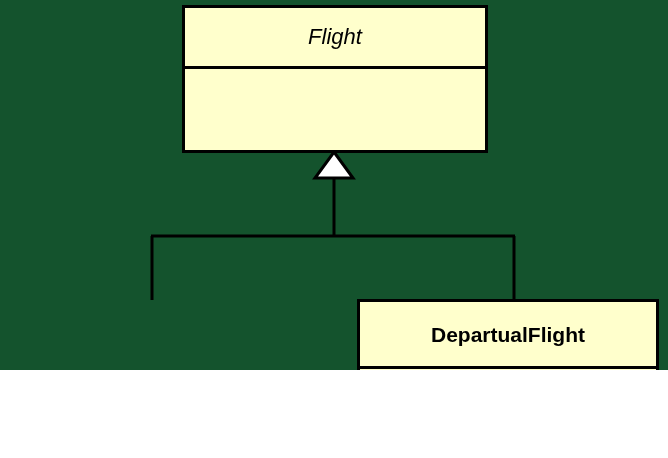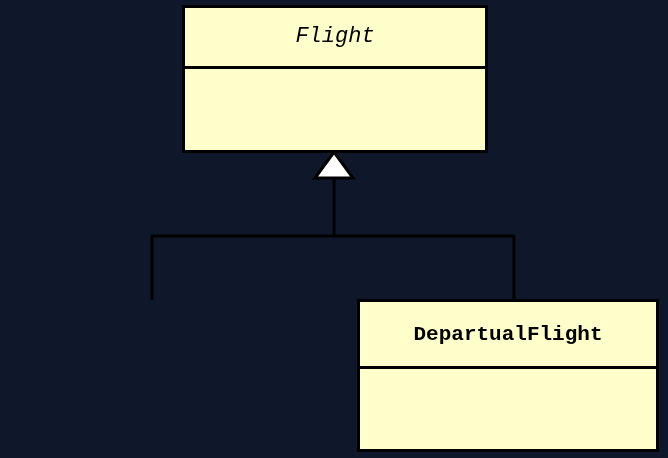--- a/index.html
+++ b/index.html
@@ -4,24 +4,24 @@
 <title>UML Class Diagram</title>
 <style>
   html, body {
     margin: 0;
     padding: 0;
     background: #ffffff;
   }
   #canvas {
     position: relative;
     width: 668px;
-    height: 458px;
-    background: #0f172a;
+    height: 370px;
+    background: #14532d;
     overflow: hidden;
-    font-family: Liberation Mono, monospace;
+    font-family: Liberation Sans, sans-serif;
   }
   .uml-class {
     position: absolute;
     box-sizing: border-box;
     background: #ffffcc;
     border: 3px solid #000000;
     display: flex;
     flex-direction: column;
   }
   .class-name-compartment {

